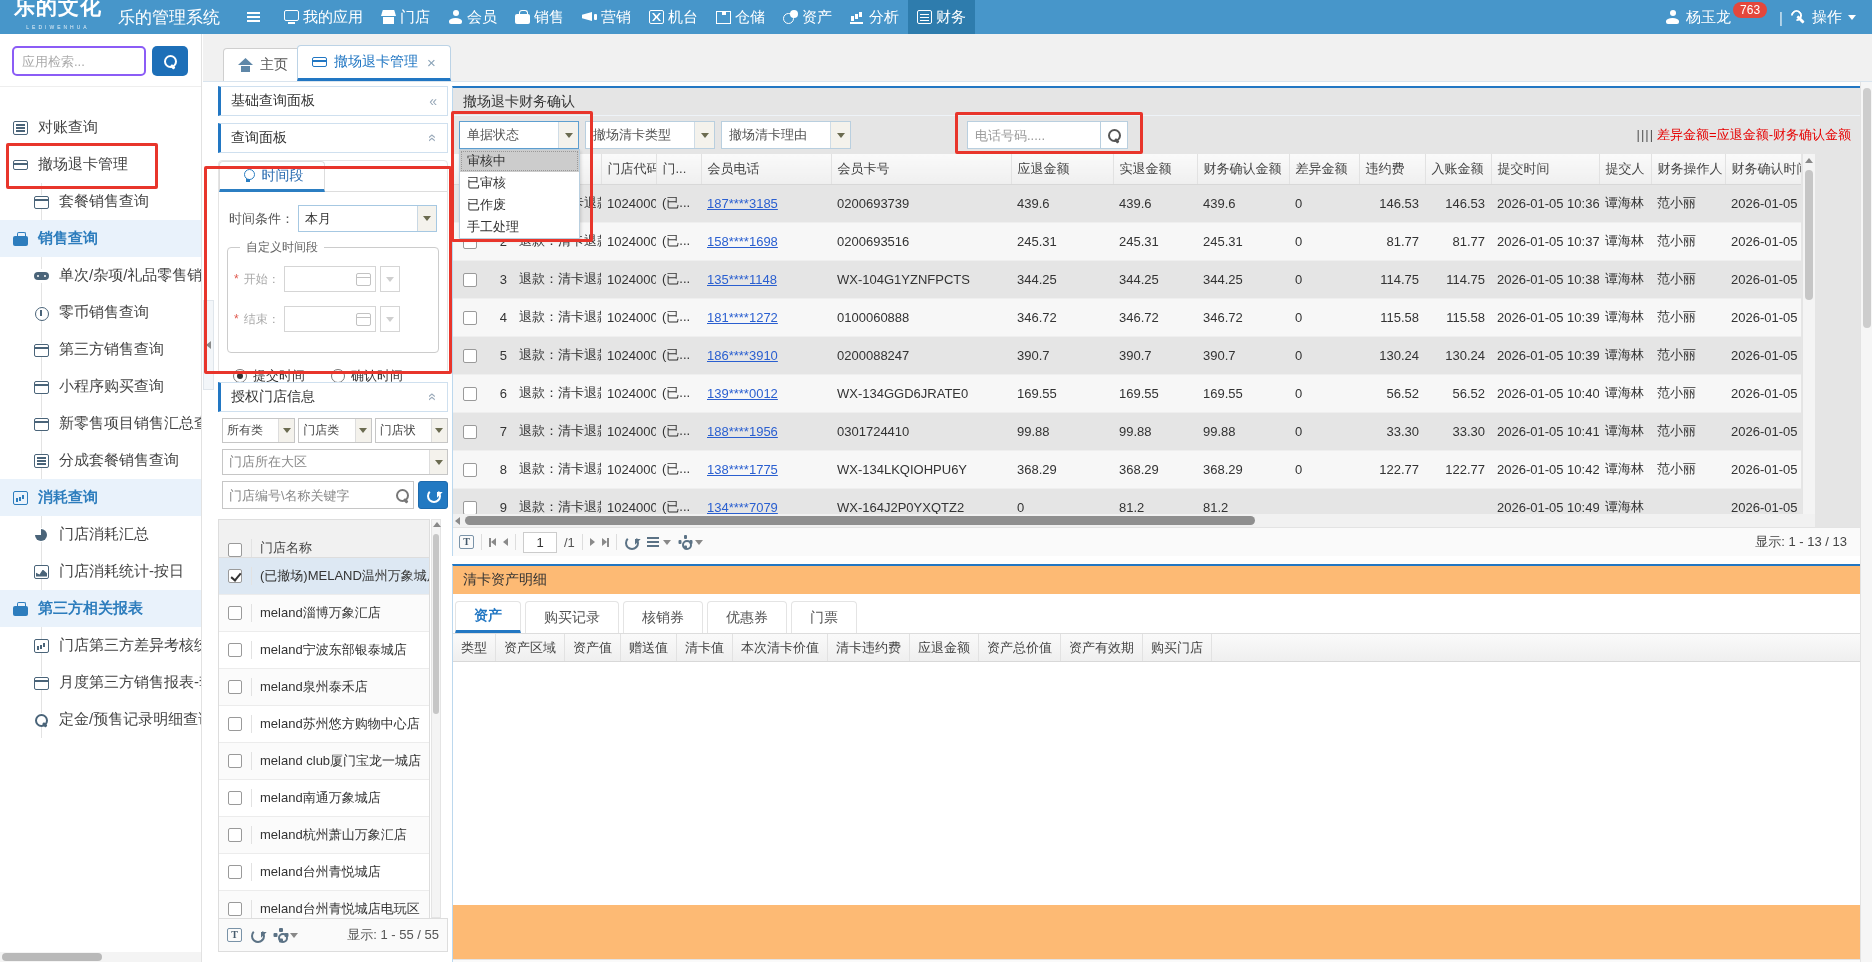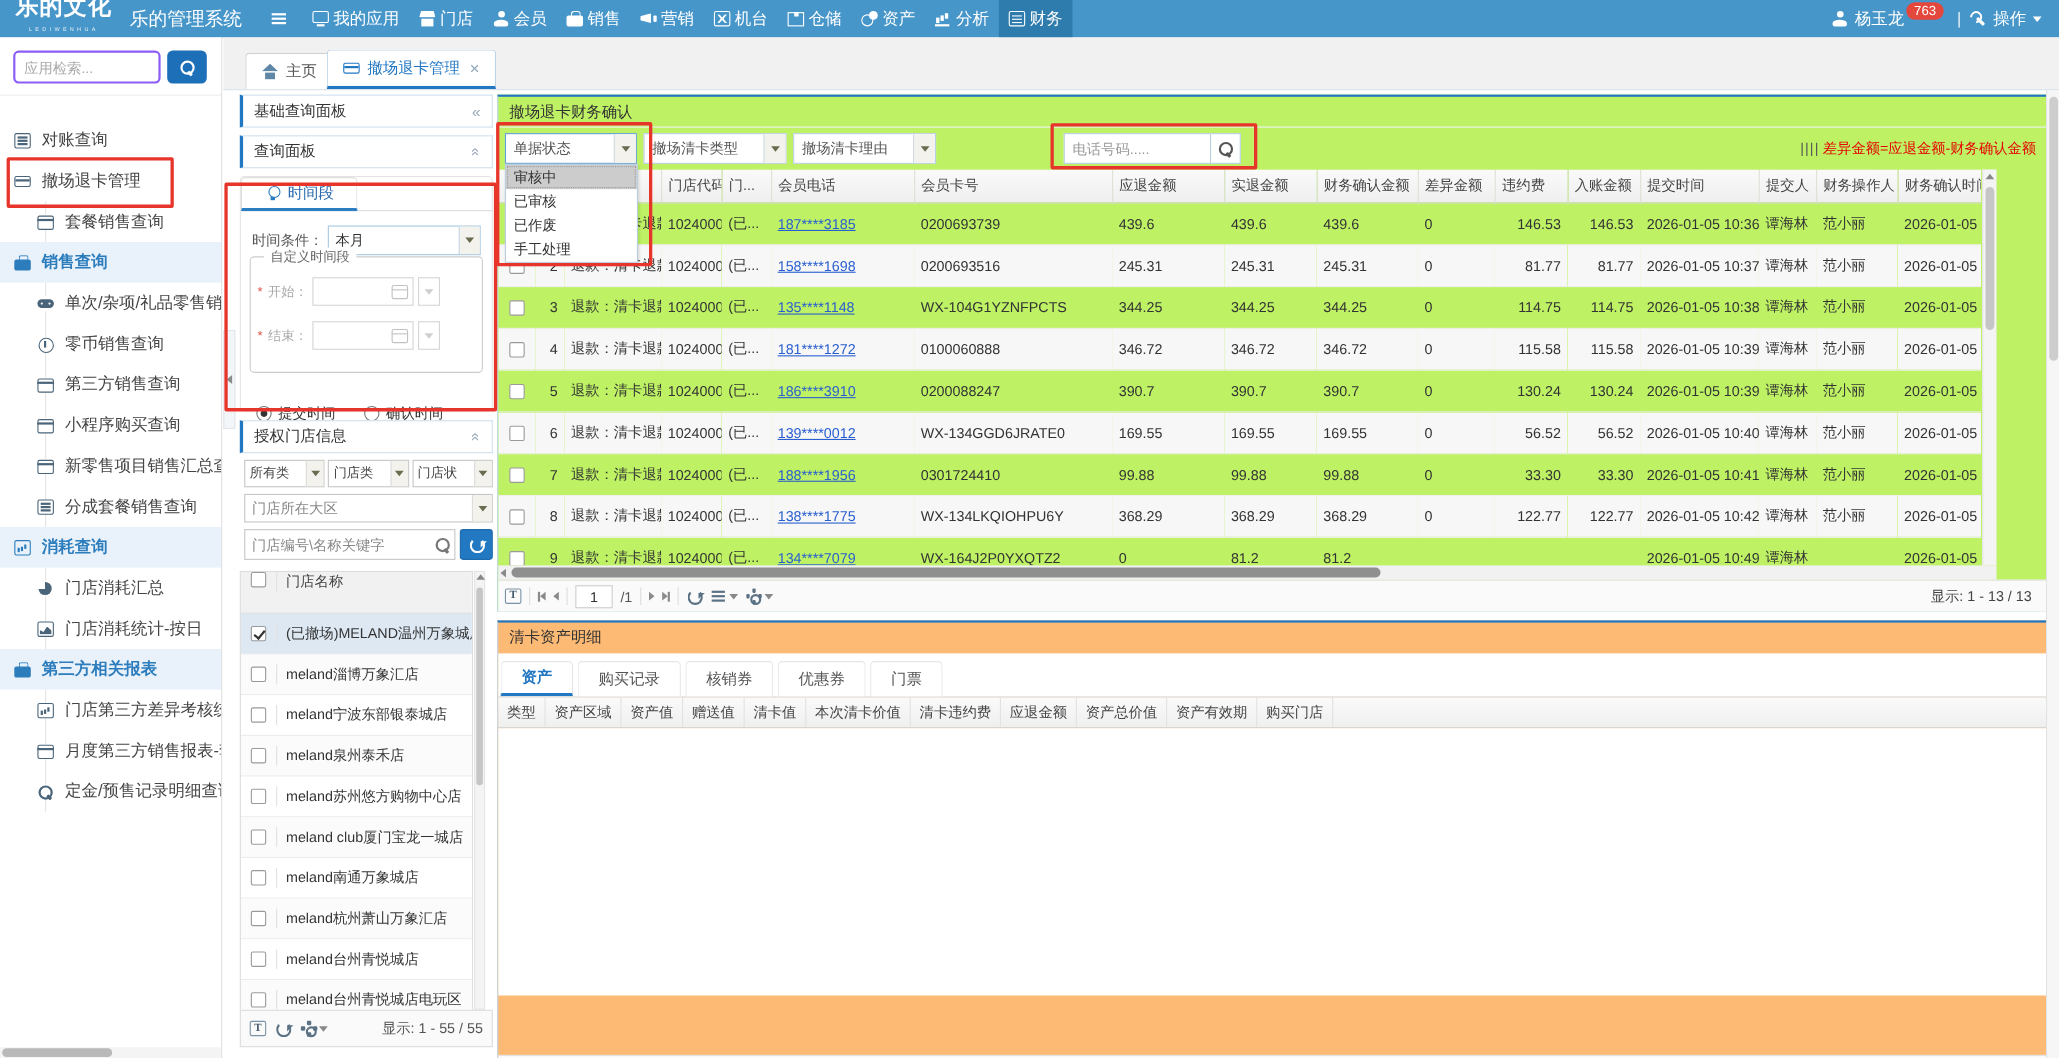--- a/index.html
+++ b/index.html
@@ -122,21 +122,21 @@
   .ph{position:absolute;left:218px;width:230px;height:30px;background:#fff;border:1px solid #cfe0ef;border-left:3px solid #2277c3;display:flex;align-items:center;padding:0 10px;font-size:14px;color:#333}
   .ph .chev{margin-left:auto}
   .tsec{position:absolute;left:218px;top:160px;width:230px;height:214px;background:#fff;border:1px solid #e4e4e4;border-radius:4px}
   .ttabrow{position:relative;height:31px;border-bottom:1px solid #ddd}
   .ttab{position:absolute;left:0px;top:0;width:106px;height:31px;background:#fff;border:1px solid #ddd;border-bottom:3px solid #2b7ec2;border-radius:4px 4px 0 0;display:flex;align-items:center;justify-content:center;gap:6px;font-size:14px;color:#2b6cb0;cursor:pointer}
   .ttab .ici{color:#2b7ec2}
   .trow{position:absolute;left:10px;right:10px;display:flex;align-items:center;font-size:13px;color:#555}
   .combo{height:27px;border:1px solid #a6c8e2;background:#fff;display:flex;align-items:center;font-size:13px;color:#333}
   .combo .txt{flex:1;padding:0 6px;overflow:hidden;white-space:nowrap}
   .combo .arr{width:19px;height:100%;border-left:1px solid #c9d8e4;background:#f4f2ec;display:flex;align-items:center;justify-content:center;cursor:pointer}
-  .fieldset{position:absolute;left:8px;right:8px;top:72px;height:106px;border:1px solid #ccc;border-radius:4px;padding:4px 6px}
+  .fieldset{position:absolute;left:8px;right:8px;top:86px;height:106px;border:1px solid #ccc;border-radius:4px;padding:4px 6px}
   .fieldset .legend{position:absolute;top:-9px;left:12px;background:#fff;padding:0 6px;font-size:12px;color:#666}
   .drow{display:flex;align-items:center;gap:4px;margin-top:14px;font-size:12px;color:#a9a9a9}
   .req{color:#e05a4f;margin-right:1px}
   .dinput{width:92px;height:26px;border:1px solid #d5d5d5;background:#fff;position:relative}
   .dinput .ici{position:absolute;right:4px;top:5px;color:#c2c2c2}
   .dstub{width:20px;height:26px;border:1px solid #d5d5d5;background:#fff;display:flex;align-items:center;justify-content:center}
   .dstub .tri.d{border-top-color:#cfcfcf}
   .radrow{position:absolute;left:14px;right:8px;top:206px;display:flex;gap:26px;font-size:13px;color:#333;align-items:center}
   .radlbl{display:flex;align-items:center;gap:6px;cursor:pointer}
 
@@ -149,35 +149,35 @@
   .regsel .txt{flex:1;padding:0 6px}
   .regsel .arr{width:18px;height:100%;border-left:1px solid #ddd;background:#f4f2ec;display:flex;align-items:center;justify-content:center}
   .keyrow{position:absolute;left:222px;top:481px;width:226px;display:flex;gap:4px}
   .kwrap{position:relative;flex:1}
   .kinput{width:100%;height:28px;border:1px solid #c6c6c6;padding:0 22px 0 6px;font-size:13px;color:#333;outline:none}
   .kinput::placeholder{color:#888}
   .kwrap .ici{position:absolute;right:4px;top:7px;color:#777}
   .rbtn{width:30px;height:28px;background:#2279c2;border:1px solid #1d6aad;border-radius:3px;color:#fff;display:flex;align-items:center;justify-content:center;cursor:pointer}
 
   .slist{position:absolute;left:218px;top:519px;width:212px;height:399px;border:1px solid #ddd;border-bottom:none;overflow:hidden;background:#fff}
-  .slhead{display:flex;align-items:flex-start;height:38px;background:#f1f1f1;border-bottom:1px solid #ddd;font-size:13px;color:#444}
+  .slhead{display:flex;align-items:flex-end;height:38px;background:#f1f1f1;border-bottom:1px solid #ddd;font-size:13px;color:#444}
   .slcb{width:32px;display:flex;justify-content:center;align-items:center;flex:none}
   .slname{border-left:1px solid #e2e2e2;padding-left:8px;flex:1;white-space:nowrap;overflow:hidden}
   .slrow{display:flex;align-items:center;height:37px;border-bottom:1px solid #ececec;font-size:13px;color:#333;cursor:pointer;background:#fbfbfb}
   .slrow:nth-child(odd){background:#fff}
   .slrow.sel{background:#dde8f3}
   .slvscroll{position:absolute;left:431px;top:519px;width:10px;height:399px;background:#f4f4f4;border:1px solid #e4e4e4}
   .slvscroll .up{position:absolute;top:2px;left:1px}
   .slvscroll .thumb{position:absolute;left:1px;top:14px;width:6px;height:180px;background:#c6c6c6;border-radius:3px}
   .sltool{position:absolute;left:218px;top:918px;width:230px;height:34px;border:1px solid #ddd;background:#fafafa;display:flex;align-items:center;gap:8px;padding:0 8px;font-size:12px;color:#555}
   .sltool .info{margin-left:auto;font-size:13px}
   .collapser{position:absolute;left:203px;top:300px;width:11px;height:90px;background:#f3f6f9;border:1px solid #e0e6ec;display:flex;align-items:center;justify-content:center}
 
   
-  .mp{position:absolute;left:452px;top:86px;width:1410px;height:470px;background:#bef264;border:1px solid #bcd8ee;border-top:2px solid #2277c3}
+  .mp{position:absolute;left:452px;top:86px;width:1410px;height:470px;background:#e5e5e5;border:1px solid #bcd8ee;border-top:2px solid #2277c3}
   .mptitle{height:28px;display:flex;align-items:center;padding:0 10px;font-size:14px;color:#333;border-bottom:1px solid #eef3f8}
   .frow{position:relative;height:38px;display:flex;align-items:center;padding:0 6px;gap:6px}
   .fcombo{height:28px;border:1px solid #b9cfdf;background:#fff;display:flex;align-items:center;font-size:13px;color:#555}
   .fcombo.focus{border-color:#5e9fd0}
   .fcombo .txt{flex:1;padding:0 7px;white-space:nowrap;overflow:hidden}
   .fcombo .arr{width:20px;height:100%;border-left:1px solid #cfdce6;background:#f4f2ec;display:flex;align-items:center;justify-content:center;cursor:pointer}
   .w-status{width:120px;position:absolute;left:6px;top:5px}
   .w-type{width:130px;position:absolute;left:132px;top:5px}
   .w-reason{width:130px;position:absolute;left:268px;top:5px}
   .phonewrap{position:absolute;left:514px;top:5px;display:flex}

